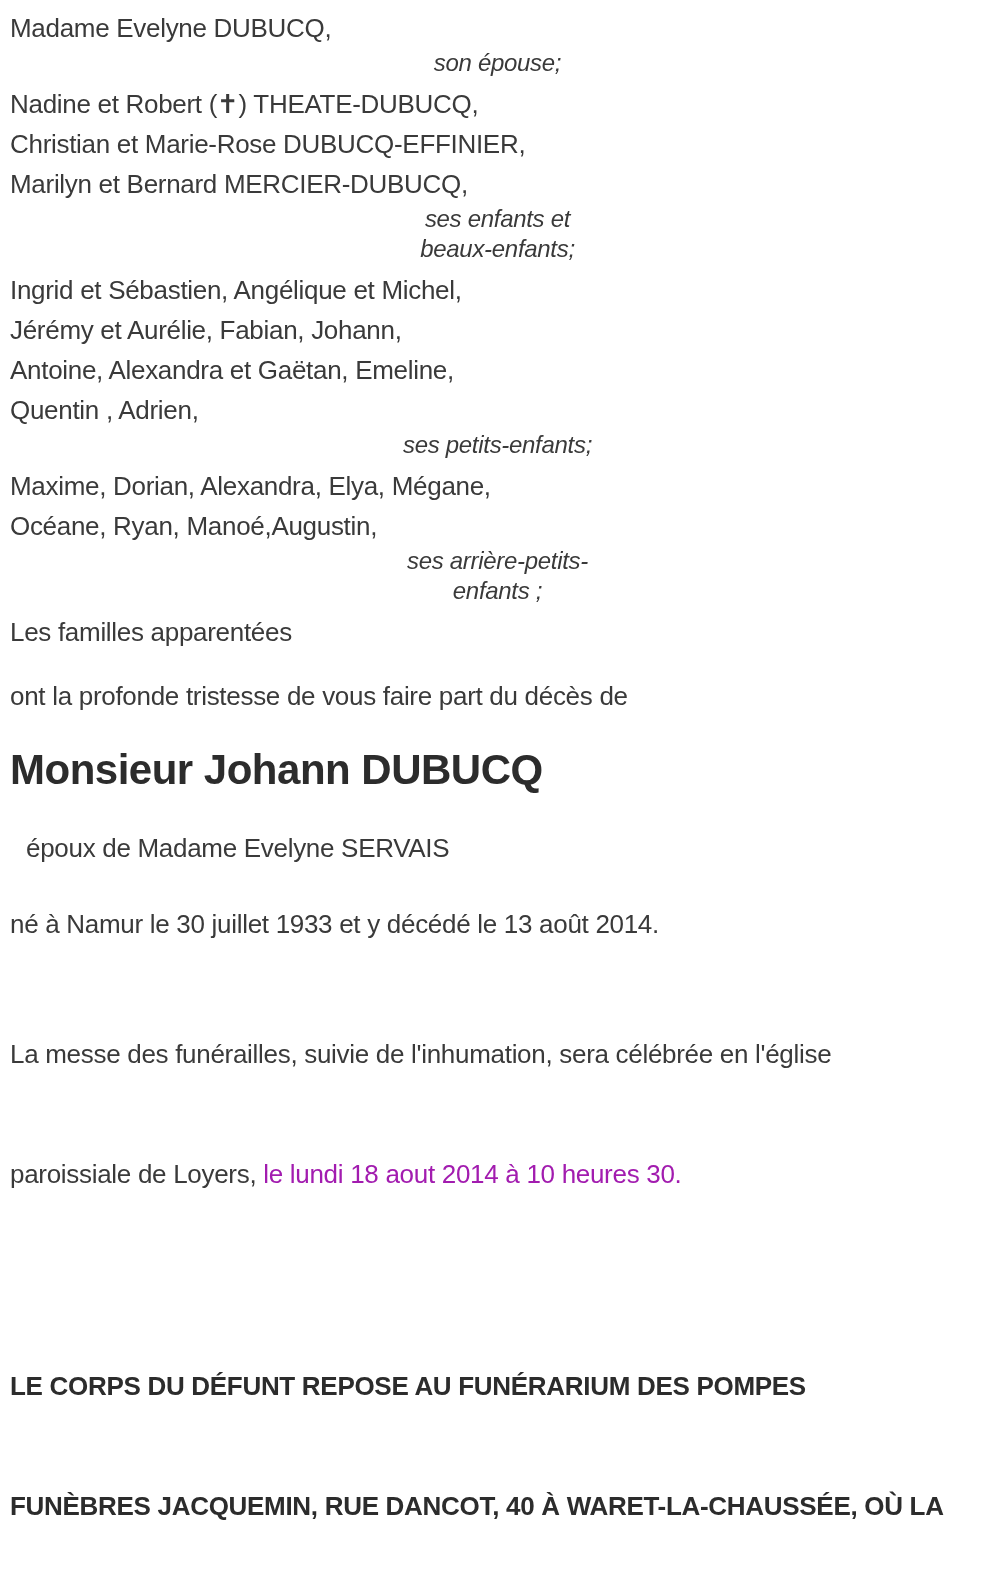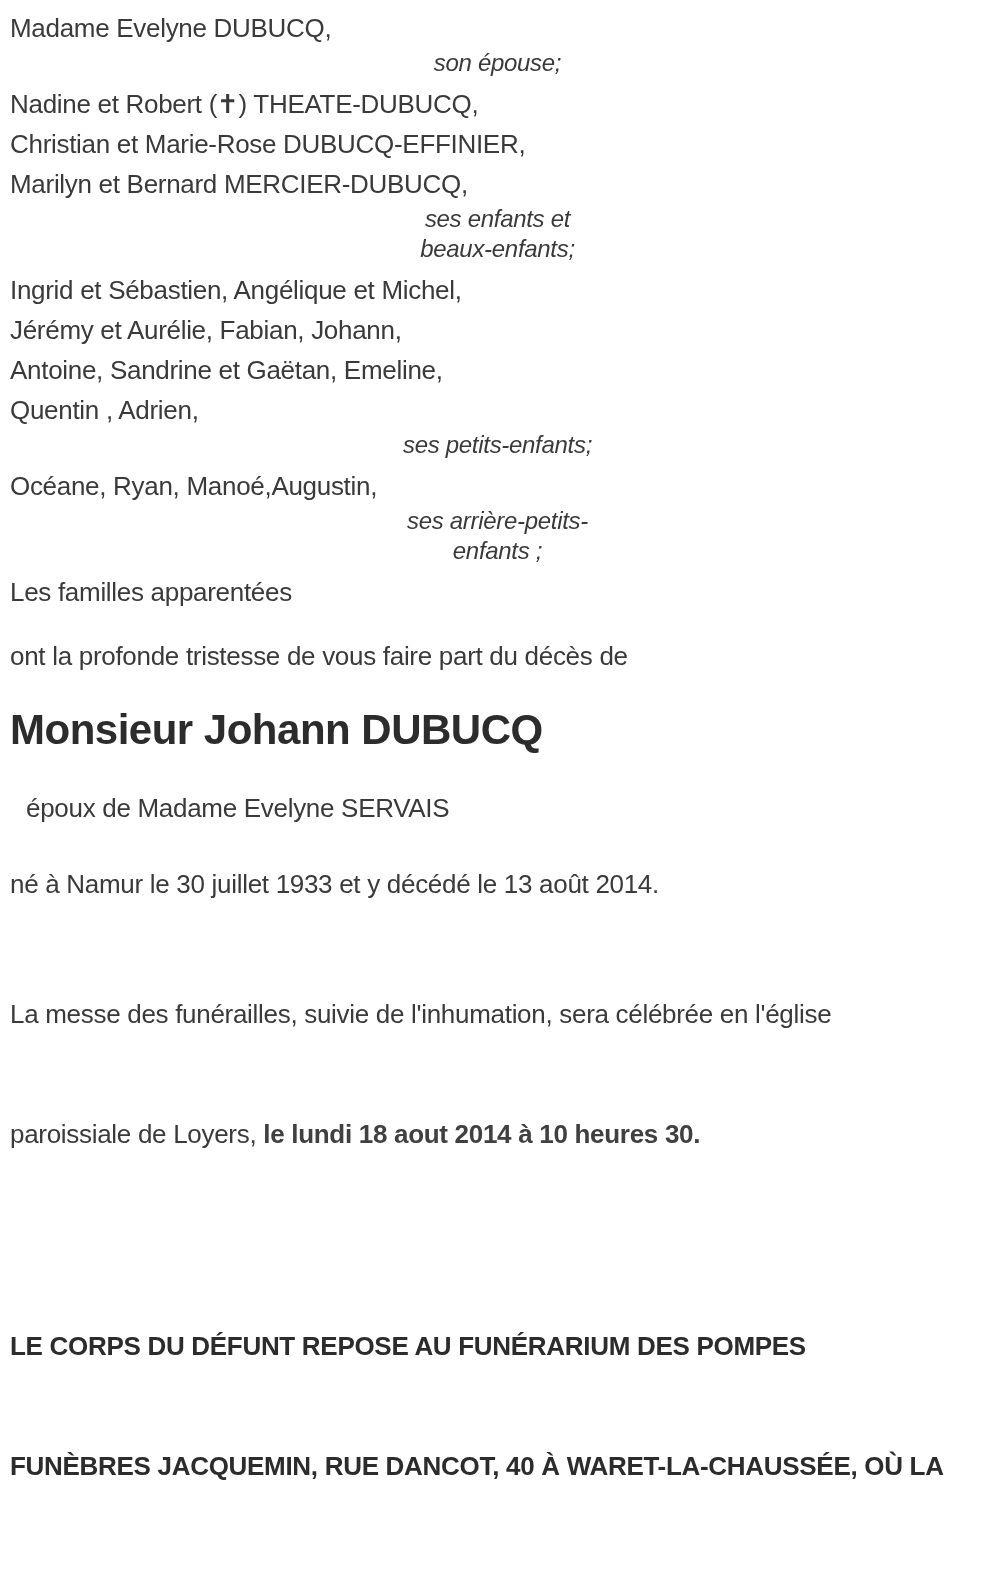--- a/index.html
+++ b/index.html
@@ -48,21 +48,21 @@
     letter-spacing: -0.5px;
   }
   .spouse { margin: 0 0 36px 16px; }
   .birth-death { margin: 0 0 10px 0; }
   .mass { margin: 0 0 12px 0; }
   .repose {
     font-weight: 700;
     color: #2c2c2c;
     margin: 0 0 12px 0;
   }
-  strong { font-weight: 700; color: #404040; }
+  strong { font-weight: 400; color: #a21caf; }
 </style>
 </head>
 <body>
 
 <div class="page">
 
   <div class="mourner-group">
     <div class="name-line">Madame Evelyne DUBUCQ,</div>
     <div class="relation-line">son épouse;</div>
   </div>
@@ -71,26 +71,27 @@
     <div class="name-line">Nadine et Robert (✝) THEATE-DUBUCQ,</div>
     <div class="name-line">Christian et Marie-Rose DUBUCQ-EFFINIER,</div>
     <div class="name-line">Marilyn et Bernard MERCIER-DUBUCQ,</div>
     <div class="relation-line">ses enfants et</div>
     <div class="relation-line">beaux-enfants;</div>
   </div>
 
   <div class="mourner-group">
     <div class="name-line">Ingrid et Sébastien, Angélique et Michel,</div>
     <div class="name-line">Jérémy et Aurélie, Fabian, Johann,</div>
-    <div class="name-line">Antoine, Sandrine et Gaëtan, Emeline,</div>
+    <div class="name-line">Antoine, Alexandra et Gaëtan, Emeline,</div>
     <div class="name-line">Quentin , Adrien,</div>
     <div class="relation-line">ses petits-enfants;</div>
   </div>
 
   <div class="mourner-group">
+    <div class="name-line">Maxime, Dorian, Alexandra, Elya, Mégane,</div>
     <div class="name-line">Océane, Ryan, Manoé,Augustin,</div>
     <div class="relation-line">ses arrière-petits-</div>
     <div class="relation-line">enfants ;</div>
   </div>
 
   <div class="mourner-group">
     <div class="name-line">Les familles apparentées</div>
   </div>
 
   <p class="para announcement">ont la profonde tristesse de vous faire part du décès de</p>

